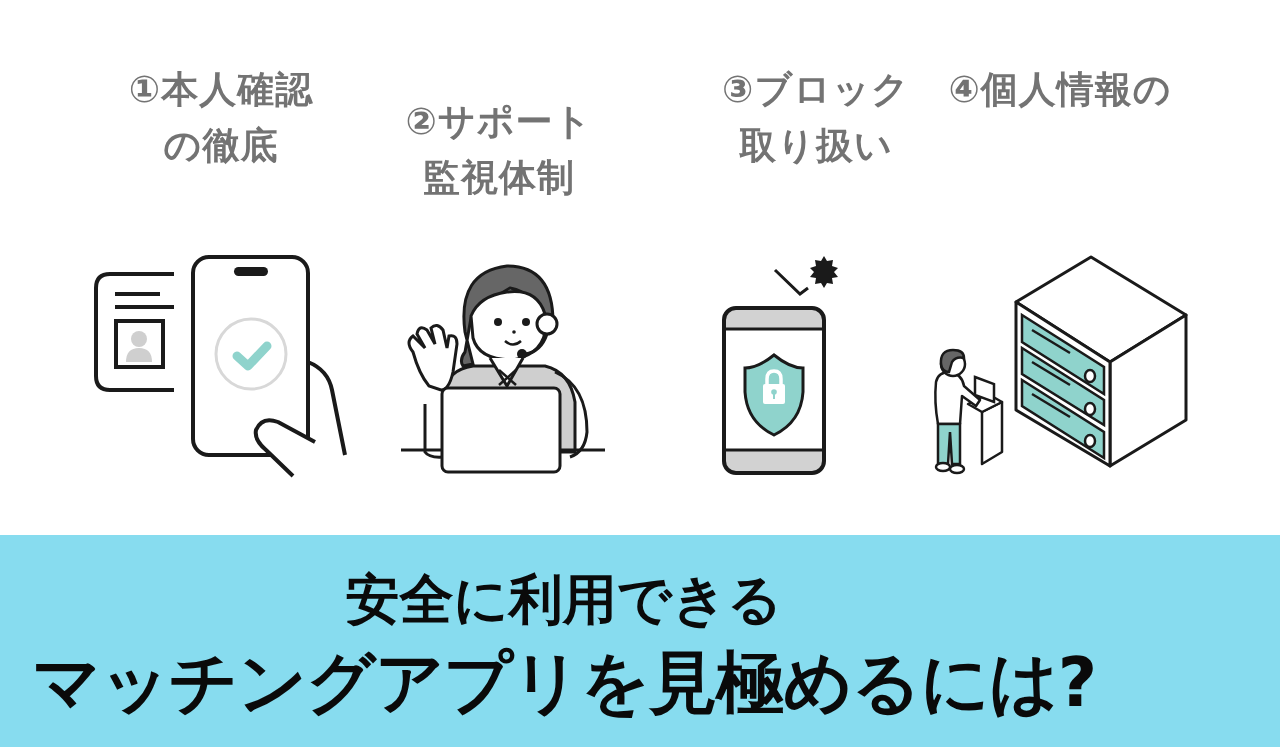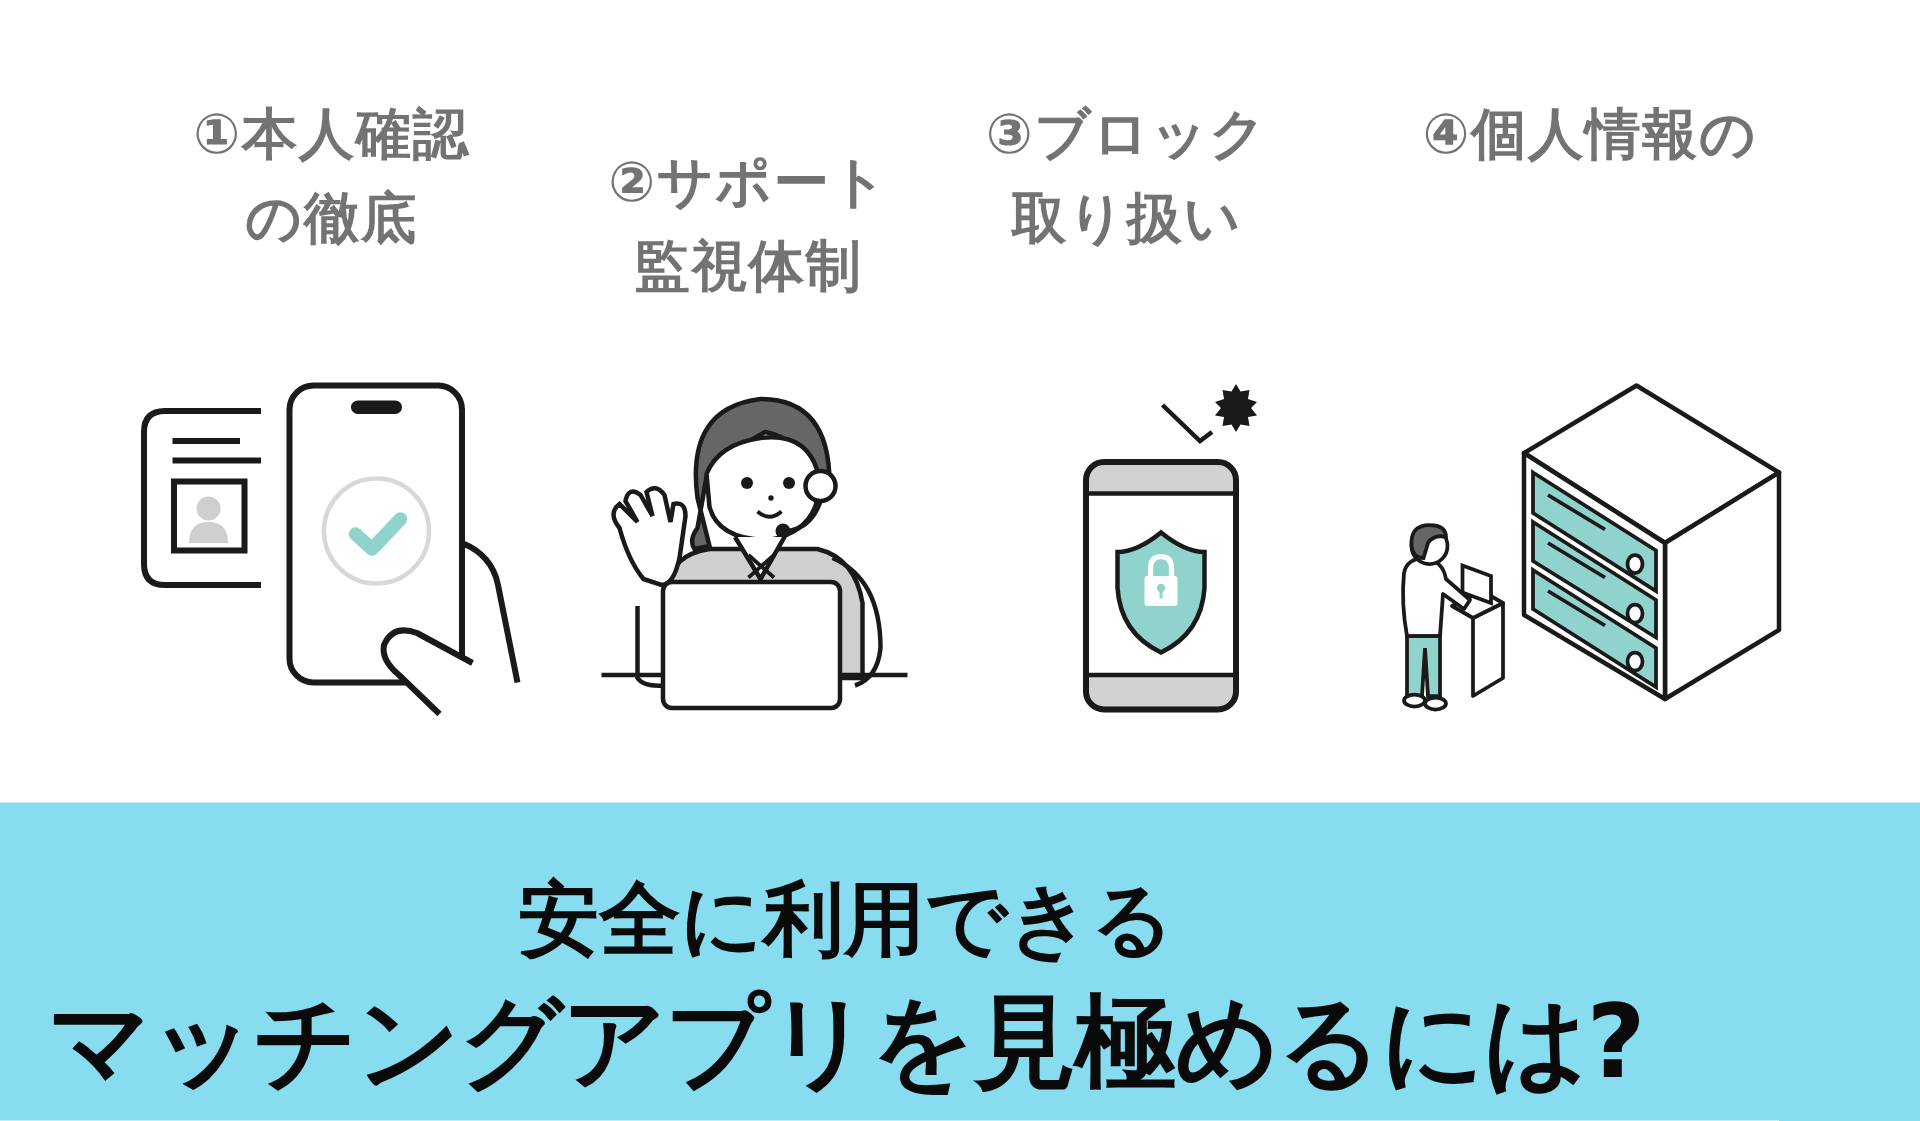--- a/index.html
+++ b/index.html
@@ -15,21 +15,21 @@
     letter-spacing: 1px;
   }
   .feature-title span { display: block; white-space: nowrap; }
   .illust { position: absolute; }
   .banner {
     position: absolute; left: 0; top: 535px; width: 1280px; height: 212px;
     background: #87dcef;
   }
   .banner-line {
     position: absolute; left: 0; width: 1128px; text-align: center;
-    font-weight: bold; color: #0a0a0a; white-space: nowrap; margin-top: 13px;
+    font-weight: bold; color: #0a0a0a; white-space: nowrap;
   }
   .banner-line.l1 { top: 30px; font-size: 54px; line-height: 70px; }
   .banner-line.l2 { top: 112px; font-size: 68px; line-height: 72px; letter-spacing: -1px; }
 </style>
 </head>
 <body>
 
 <div class="features">
 
   <div class="feature-title" style="left:81px;">
@@ -80,21 +80,21 @@
     <path d="M160 120 Q192 134 192 180 Q190 200 175 205" fill="none" stroke="#1a1a1a" stroke-width="3"></path>
 
     <path d="M30 152 L30 200 Q34 206 48 205" fill="none" stroke="#1a1a1a" stroke-width="3"></path>
     <path d="M18 100 Q10 90 18 84 L30 96 L22 82 Q24 72 32 78 L40 92 L36 76 Q42 70 48 78 L52 96 L54 84 Q62 82 62 92 L58 120 Q54 138 46 138 L34 134 Q24 122 18 100 Z" fill="#fff" stroke="#1a1a1a" stroke-width="3"></path>
 
     <line x1="6" y1="198" x2="210" y2="198" stroke="#1a1a1a" stroke-width="3"></line>
 
     <rect x="47" y="136" width="118" height="84" rx="6" fill="#fff" stroke="#1a1a1a" stroke-width="3"></rect>
   </svg>
 
-  <div class="feature-title" style="left:611px;text-align:center;">
+  <div class="feature-title" style="left:676px;text-align:center;">
     <span>③ブロック</span>
     <span>取り扱い</span>
   </div>
   <svg class="illust" style="left:718px; top:252px;" width="130" height="225" viewBox="0 0 130 225">
 
     <path d="M57 18 L82 42 L90 36" fill="none" stroke="#1a1a1a" stroke-width="3"></path>
     <polygon points="106,4 109,9 115,8 114,14 120,16 116,20 120,25 114,26 115,32 109,31 106,36 103,31 97,32 98,26 92,25 96,20 92,16 98,14 97,8 103,9" fill="#1a1a1a"></polygon>
 
     <rect x="6" y="56" width="100" height="165" rx="12" fill="#d2d2d2" stroke="#1a1a1a" stroke-width="4"></rect>
     <rect x="8" y="77" width="96" height="121" fill="#fff"></rect>

